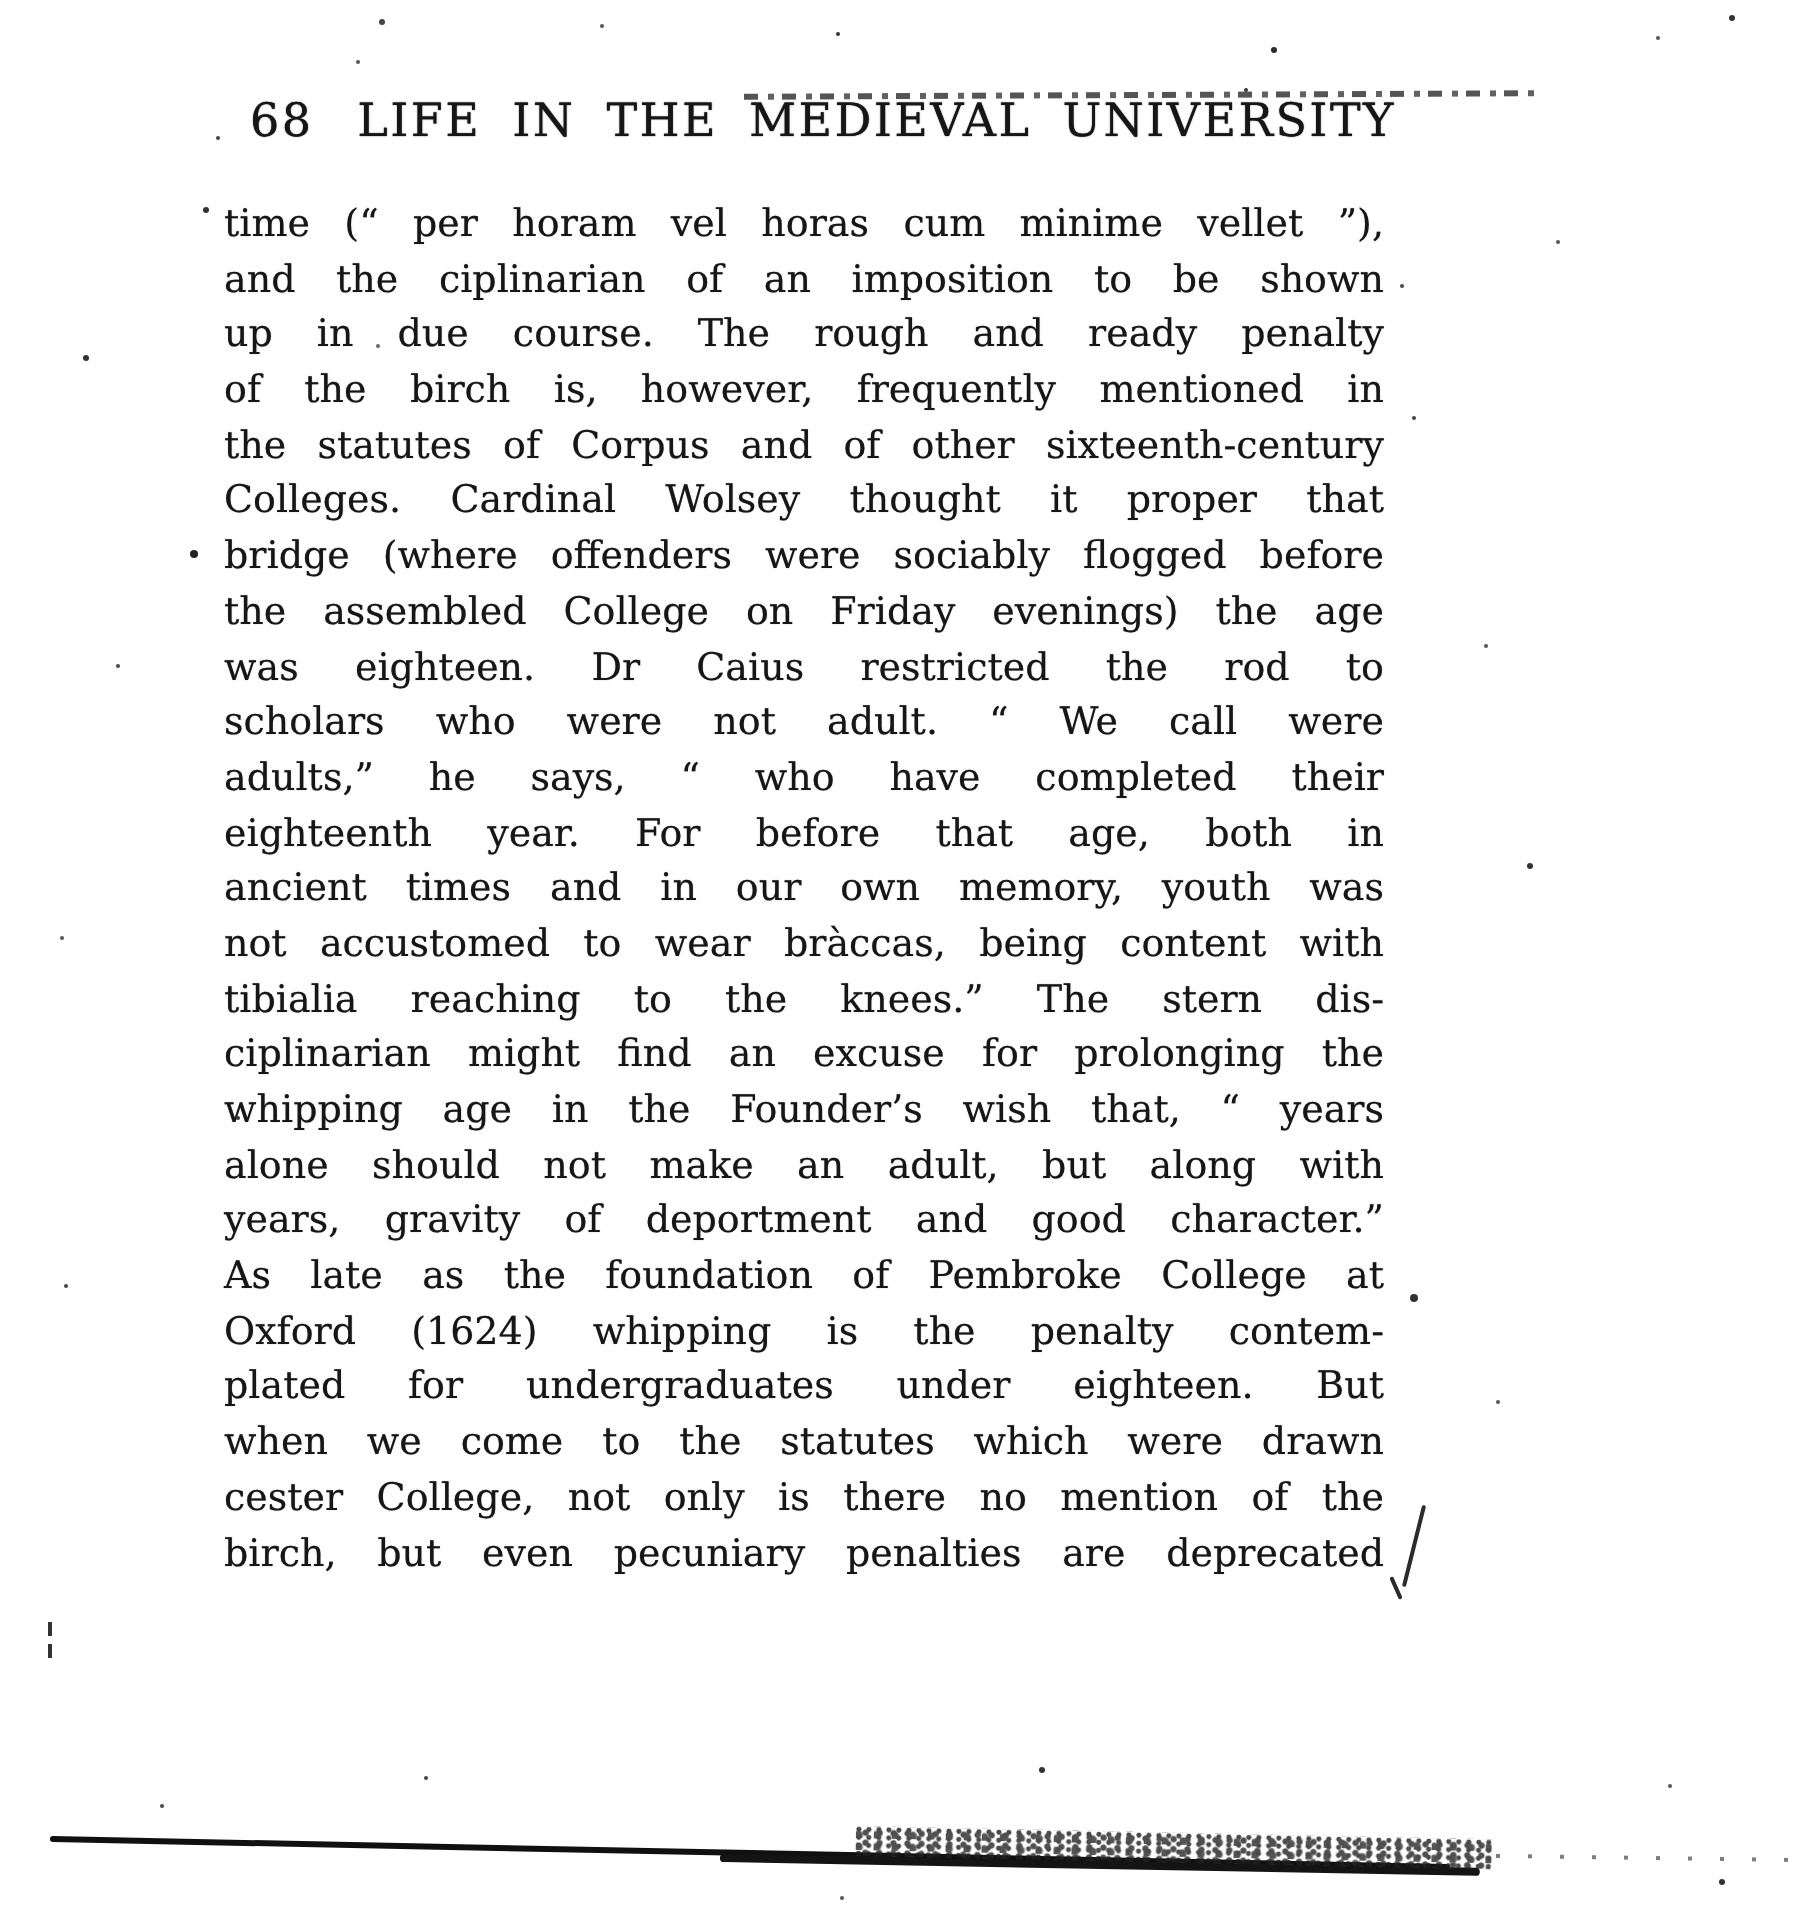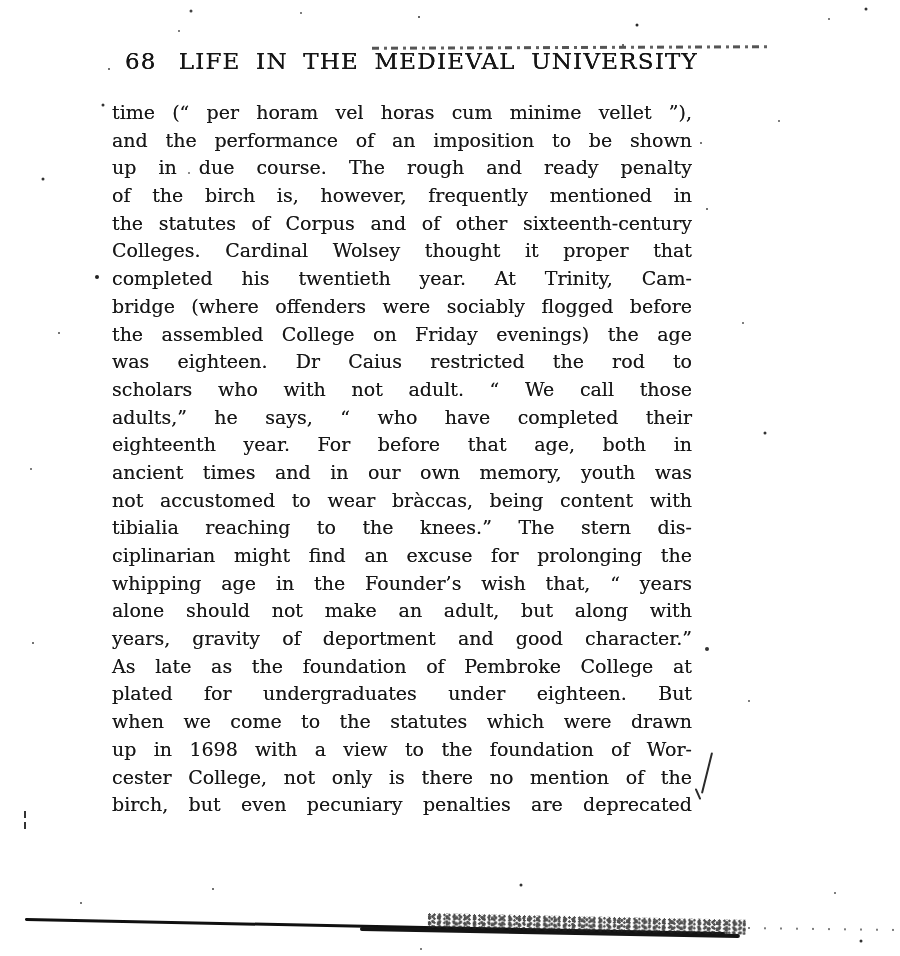--- a/index.html
+++ b/index.html
@@ -124,43 +124,42 @@
 <div class="page">
 
   <div class="dotted-top"></div>
 
   <header class="running-header">
     <span class="pgnum">68</span><span class="title">LIFE IN THE MEDIEVAL UNIVERSITY</span>
   </header>
 
   <main class="body-text">
       <div class="line"><span>time (“ per horam vel horas cum minime vellet ”),</span></div>
-      <div class="line"><span>and the performance of an imposition to be shown</span></div>
+      <div class="line"><span>and the ciplinarian of an imposition to be shown</span></div>
       <div class="line"><span>up in due course.  The rough and ready penalty</span></div>
       <div class="line"><span>of the birch is, however, frequently mentioned in</span></div>
       <div class="line"><span>the statutes of Corpus and of other sixteenth-century</span></div>
       <div class="line"><span>Colleges.  Cardinal Wolsey thought it proper that</span></div>
-      <div class="line"><span>completed his twentieth year.  At Trinity, Cam-</span></div>
       <div class="line"><span>bridge (where offenders were sociably flogged before</span></div>
       <div class="line"><span>the assembled College on Friday evenings) the age</span></div>
       <div class="line"><span>was eighteen.  Dr Caius restricted the rod to</span></div>
-      <div class="line"><span>scholars who with not adult.  “ We call those</span></div>
+      <div class="line"><span>scholars who were not adult.  “ We call were</span></div>
       <div class="line"><span>adults,” he says, “ who have completed their</span></div>
       <div class="line"><span>eighteenth year.  For before that age, both in</span></div>
       <div class="line"><span>ancient times and in our own memory, youth was</span></div>
       <div class="line"><span>not accustomed to wear </span><span class="it">bràccas</span><span>, being content with</span></div>
       <div class="line"><span class="it">tibialia</span><span> reaching to the knees.”  The stern dis-</span></div>
       <div class="line"><span>ciplinarian might find an excuse for prolonging the</span></div>
       <div class="line"><span>whipping age in the Founder’s wish that, “ years</span></div>
       <div class="line"><span>alone should not make an adult, but along with</span></div>
       <div class="line"><span>years, gravity of deportment and good character.”</span></div>
       <div class="line"><span>As late as the foundation of Pembroke College at</span></div>
+      <div class="line"><span>Oxford (1624) whipping is the penalty contem-</span></div>
       <div class="line"><span>plated for undergraduates under eighteen.  But</span></div>
       <div class="line"><span>when we come to the statutes which were drawn</span></div>
-      <div class="line"><span>up in 1698 with a view to the foundation of Wor-</span></div>
       <div class="line"><span>cester College, not only is there no mention of the</span></div>
       <div class="line"><span>birch, but even pecuniary penalties are deprecated</span></div>
     </main>
 
   <div class="tick">
     <span class="tick-main"></span>
     <span class="tick-foot"></span>
   </div>
 
   <div class="margin-dash"></div>

